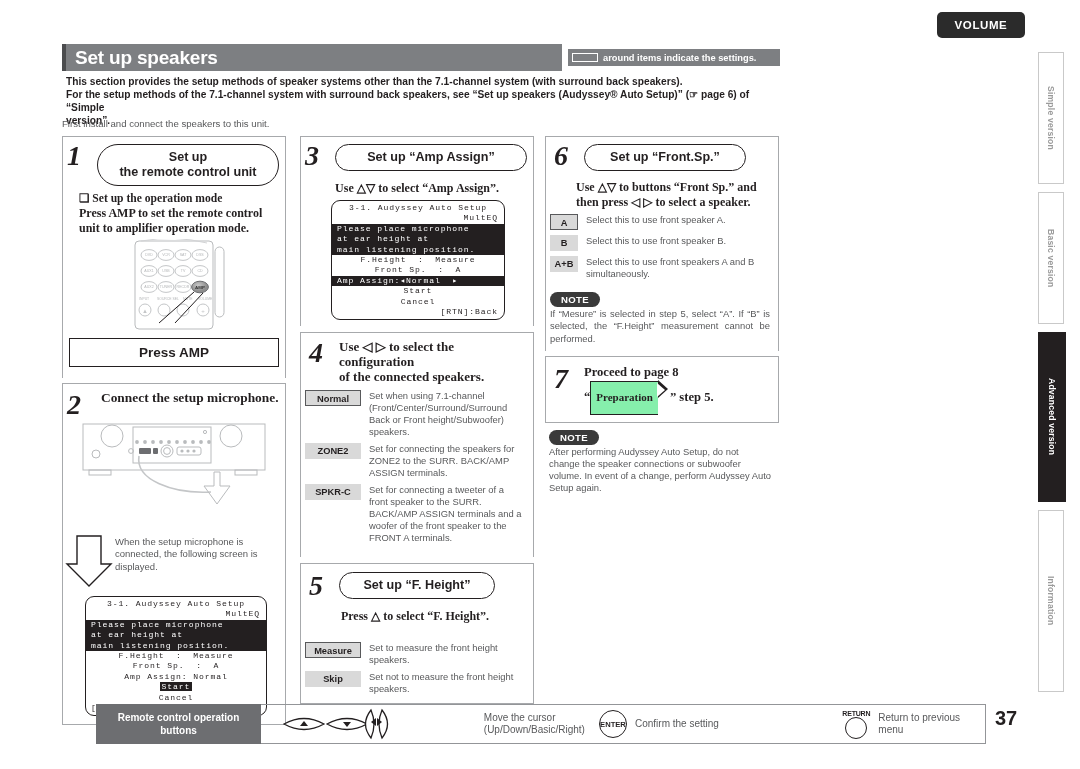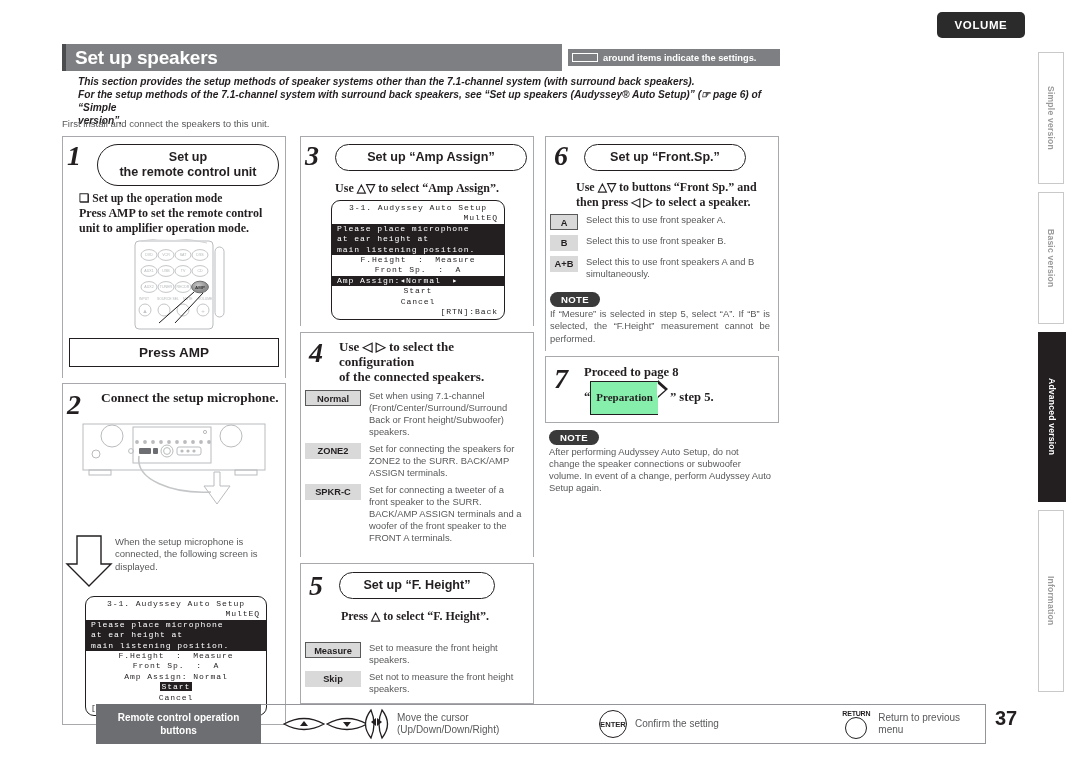--- a/index.html
+++ b/index.html
@@ -54,21 +54,21 @@
     background:#7d7f82; display:flex; align-items:center; padding-left:4px;
   }
   #legend-swatch{
     width:26px; height:9px; border:1px solid #ffffff; background:#7d7f82;
     margin-right:5px; flex:none;
   }
   #legend-text{ color:#fff; font-size:9.3px; font-weight:bold; white-space:nowrap; }
 
   
   #intro{ position:absolute; left:62px; top:76px; width:718px; }
-  #intro p{ margin:0 0 1px 16px; font-size:10.2px; font-weight:bold; line-height:12.4px;font-style:italic; }
+  #intro p{ margin:0 0 1px 4px; font-size:10.2px; font-weight:bold; line-height:12.4px; }
   #intro-note{
     position:absolute; left:62px; top:118px;
     font-size:9.6px; color:#58595b; font-weight:normal;
   }
 
   
   .col{ position:absolute; }
   #col1{ left:62px; top:136px; width:224px; }
   #col2{ left:300px; top:136px; width:234px; }
   #col3{ left:545px; top:136px; width:234px; }
@@ -493,34 +493,34 @@
 
 <div id="bottom-bar">
   <div id="bottom-label">
     <div>
       <div>Remote control operation</div>
       <div>buttons</div>
     </div>
   </div>
   <div id="bottom-cells">
 
-    <div class="bcell" style="padding-left:20px;width:330px;">
+    <div class="bcell" style="padding-left:20px;width:330px;justify-content:space-between;">
       <svg width="108" height="34" viewBox="0 0 108 34">
         <path d="M3 17 q20 -11 40 0 q-20 11 -40 0 Z" fill="#fff" stroke="#231f20" stroke-width="1.3"></path>
         <path d="M19 19 l4 -5 l4 5 Z" fill="#231f20"></path>
         <path d="M46 17 q20 -11 40 0 q-20 11 -40 0 Z" fill="#fff" stroke="#231f20" stroke-width="1.3"></path>
         <path d="M62 15 l8 0 l-4 5 Z" fill="#231f20"></path>
         <path d="M90 3 q-11 14 0 28 q6 -14 0 -28 Z" fill="#fff" stroke="#231f20" stroke-width="1.3"></path>
         <path d="M90 15 l5 -4 l0 8 Z" fill="#231f20"></path>
         <path d="M101 3 q11 14 0 28 q-6 -14 0 -28 Z" fill="#fff" stroke="#231f20" stroke-width="1.3"></path>
         <path d="M101 15 l-5 -4 l0 8 Z" fill="#231f20"></path>
       </svg>
       <div class="bcell-text">
         <div>Move the cursor</div>
-        <div>(Up/Down/Down/Right)</div>
+        <div>(Up/Down/Basic/Right)</div>
       </div>
     </div>
 
     <div class="bcell" style="padding-left:14px;width:250px;">
       <div class="enter-circle">ENTER</div>
       <div class="bcell-text">Confirm the setting</div>
     </div>
 
     <div class="bcell" style="padding-left:12px;">
       <div class="return-wrap">

